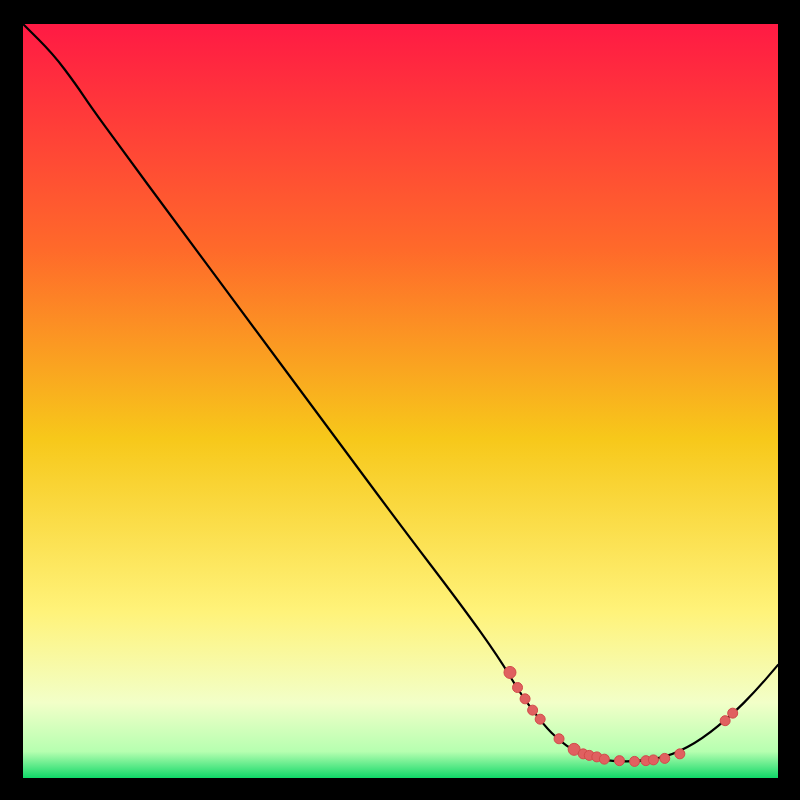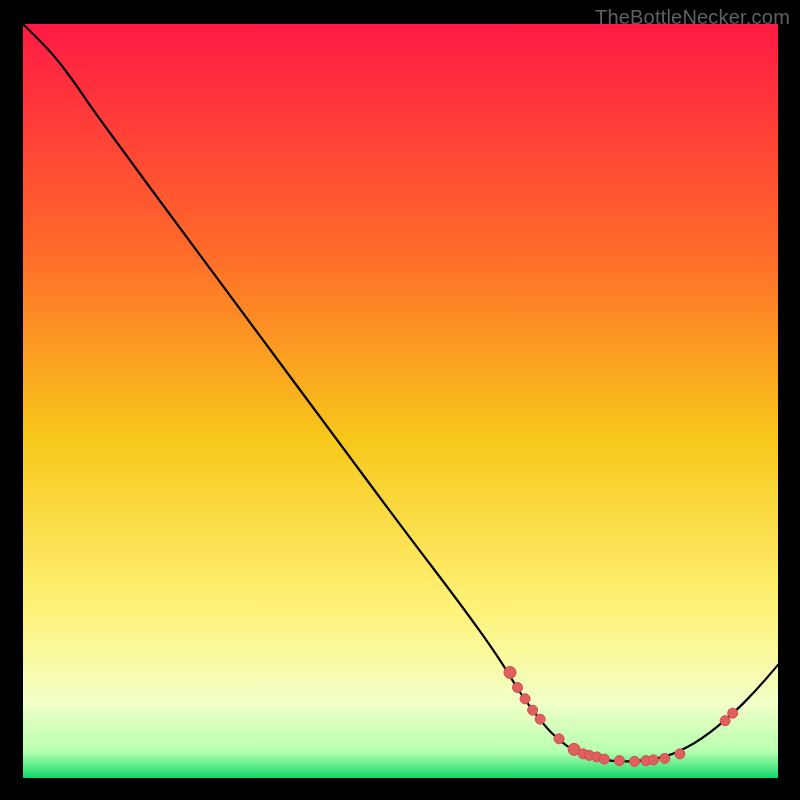--- a/index.html
+++ b/index.html
@@ -26,21 +26,20 @@
     top: 24px;
     width: 755px;
     height: 754px;
   }
   .plot-area svg { display: block; }
 </style>
 </head>
 <body>
 <div class="frame">
 
-  <div class="watermark">TheBottleNecker.com</div>
 
   <div class="plot-area">
     <svg id="plot-svg" viewBox="0 0 755 754" width="755" height="754">
         <defs>
           <linearGradient id="bg-grad" x1="0" y1="0" x2="0" y2="1">
             <stop offset="0%" stop-color="#ff1a44"></stop>
             <stop offset="30%" stop-color="#ff6a2a"></stop>
             <stop offset="55.00000000000001%" stop-color="#f7c81a"></stop>
             <stop offset="78%" stop-color="#fff37a"></stop>
             <stop offset="90%" stop-color="#f2ffc8"></stop>

